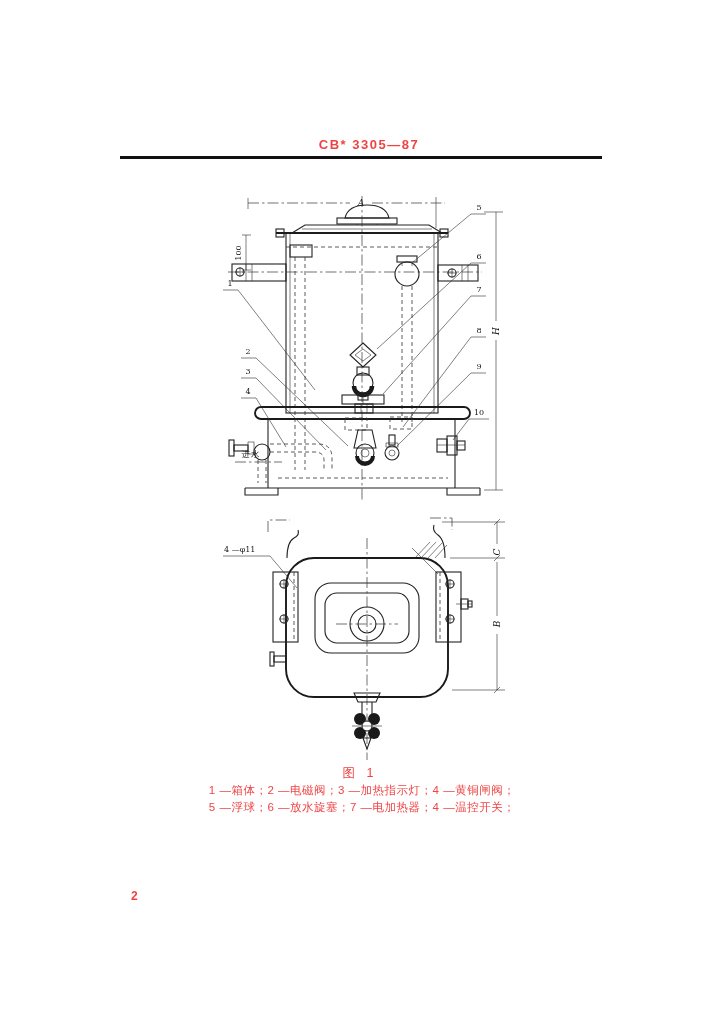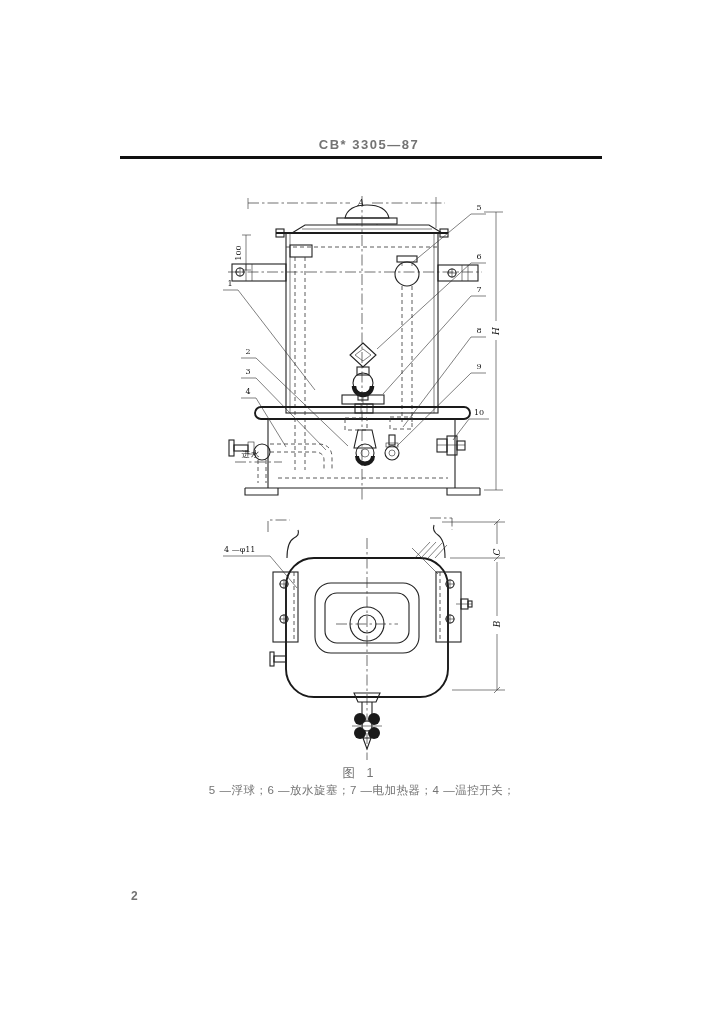--- a/index.html
+++ b/index.html
@@ -1,18 +1,18 @@
 <!DOCTYPE html>
 <html><head>
 <meta charset="utf-8">
 <style>
   html,body{margin:0;padding:0;background:#e9e9e9;}
   .page{
     position:relative;width:724px;height:1024px;background:#ffffff;
-    font-family:"Liberation Sans",sans-serif;color:#737373;overflow:hidden;
+    font-family:"Liberation Sans",sans-serif;color:#ef4444;overflow:hidden;
     box-shadow:0 0 6px rgba(0,0,0,.25);
   }
   .std-no{
     position:absolute;top:137px;left:0;width:724px;text-align:center;
     font-family:"Liberation Sans",sans-serif;font-weight:bold;
     font-size:13px;letter-spacing:1.5px;padding-left:14px;box-sizing:border-box;
   }
   .rule{position:absolute;left:120px;top:156px;width:482px;height:3px;background:#101010;}
   .drawing{position:absolute;left:190px;top:190px;}
   .fig-caption{
@@ -307,17 +307,18 @@
         <circle cx="177" cy="536" r="5" fill="#ffffff" stroke="#1a1a1a" stroke-width="1"></circle>
         <line class="thin" x1="162" y1="536" x2="192" y2="536"></line>
         <polygon class="med" points="173,548 181,548 177,559" fill="#ffffff"></polygon>
       </g>
     </g>
   </svg>
 
   <div class="fig-caption">图 1</div>
 
   <div class="legend">
+    <div>1 —箱体；2 —电磁阀；3 —加热指示灯；4 —黄铜闸阀；</div>
     <div>5 —浮球；6 —放水旋塞；7 —电加热器；4 —温控开关；</div>
   </div>
 
   <div class="page-no">2</div>
 </div>
 
 </body></html>

